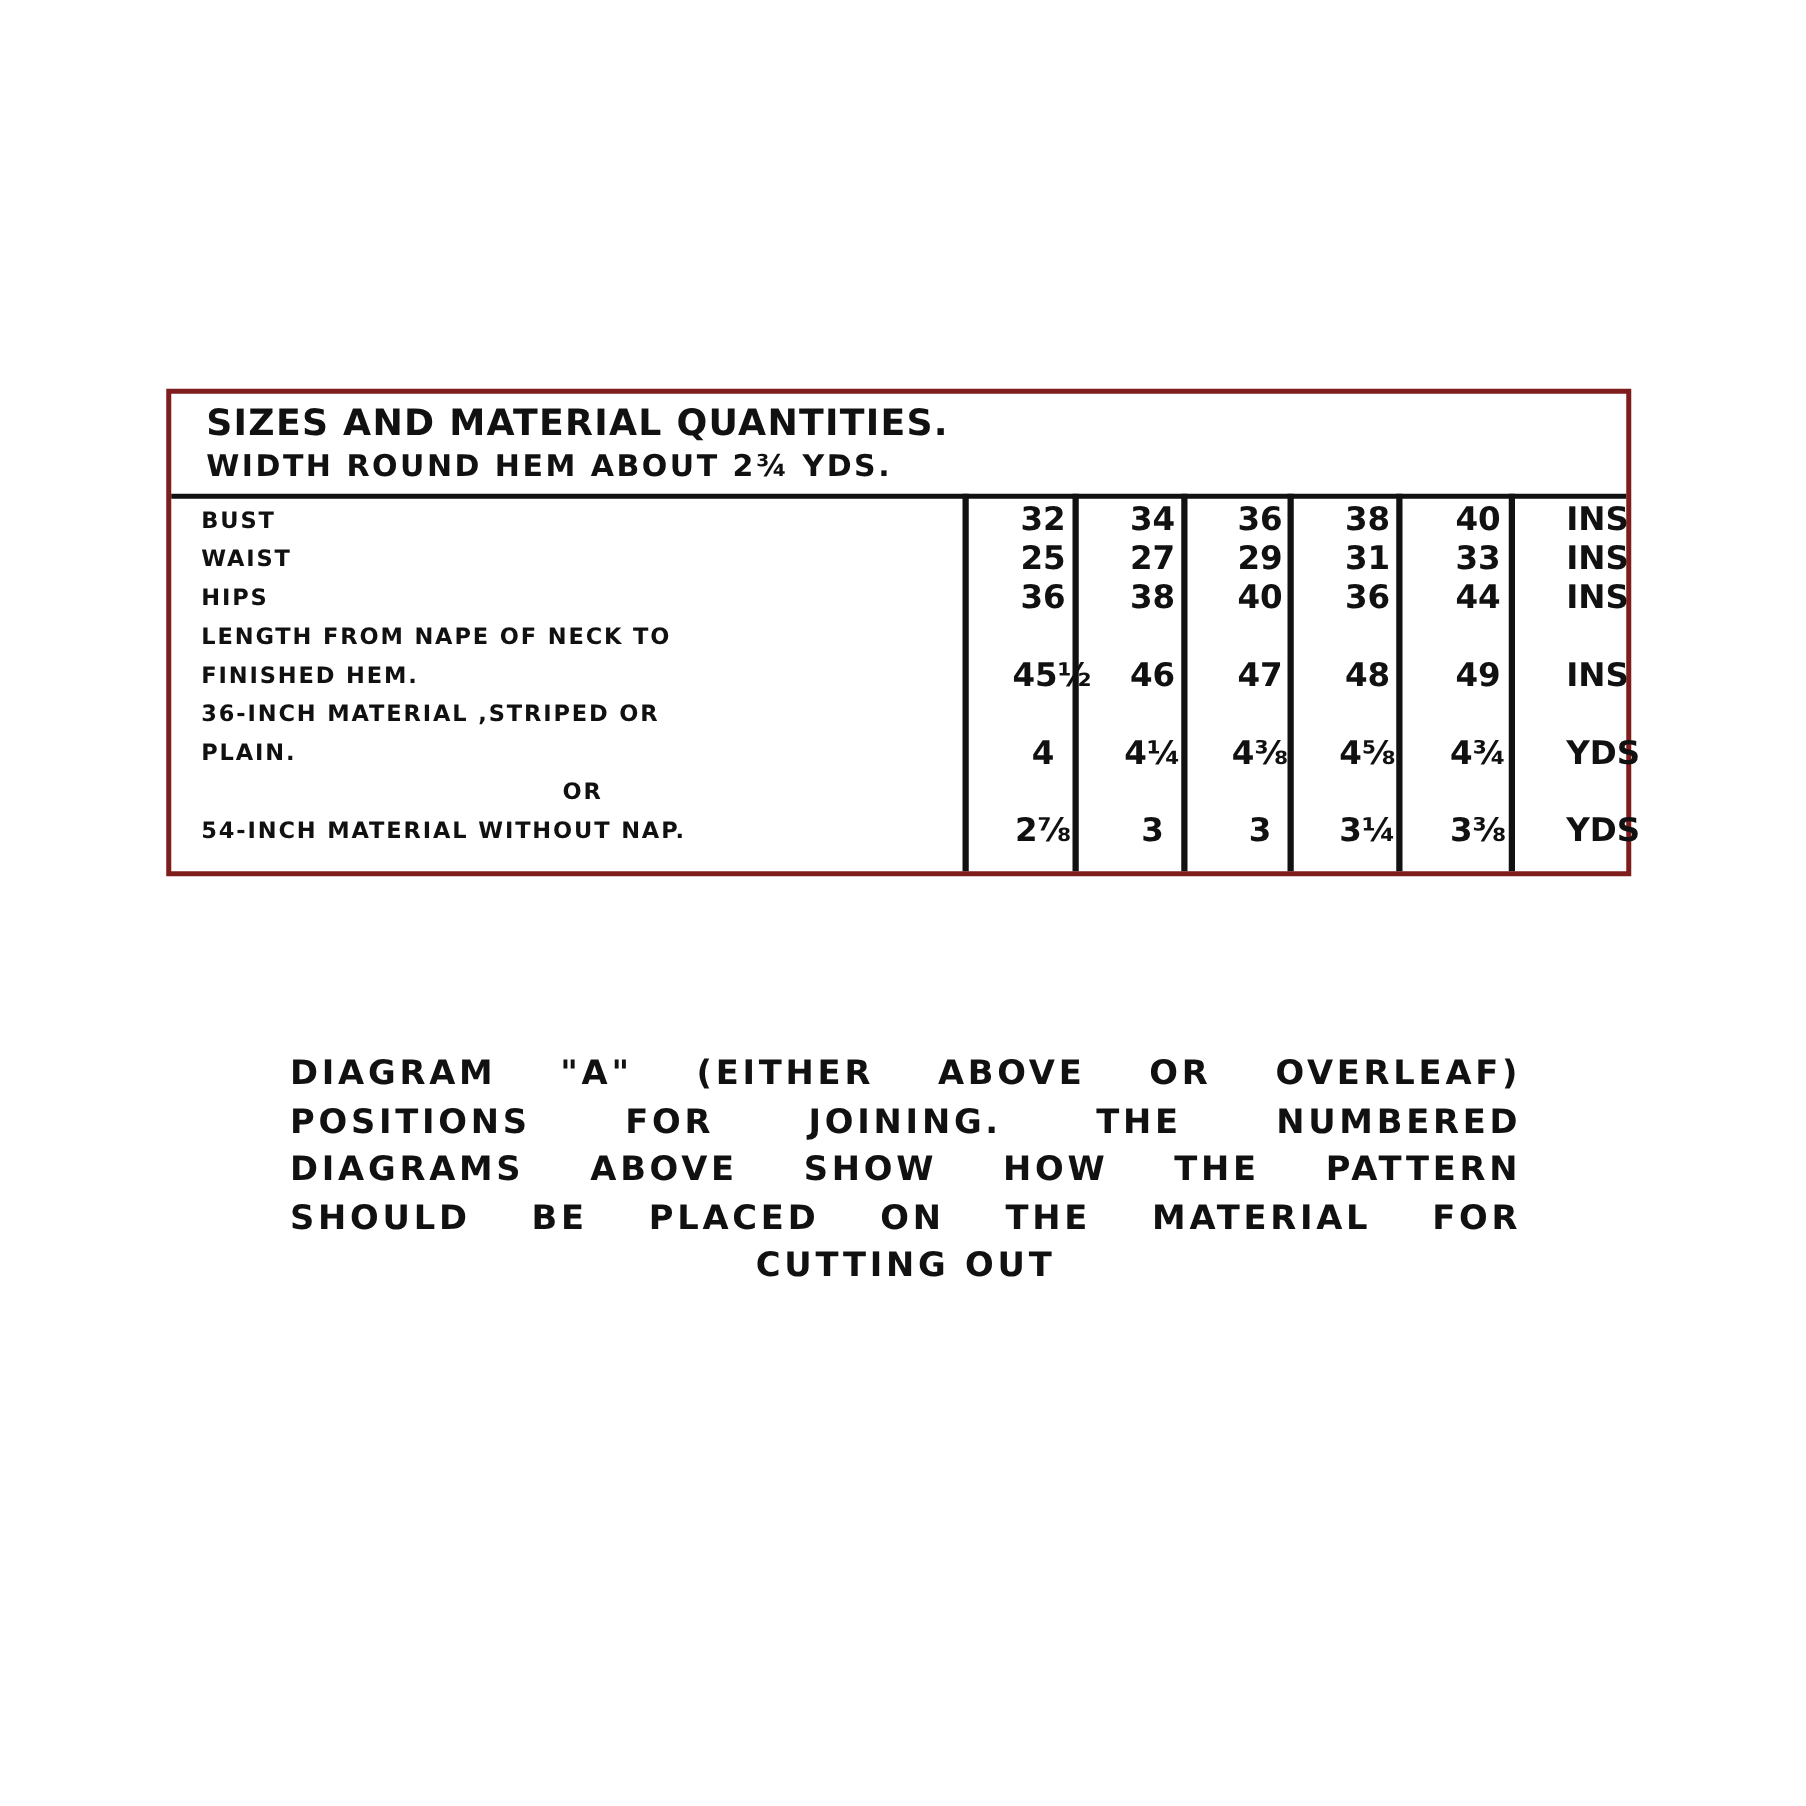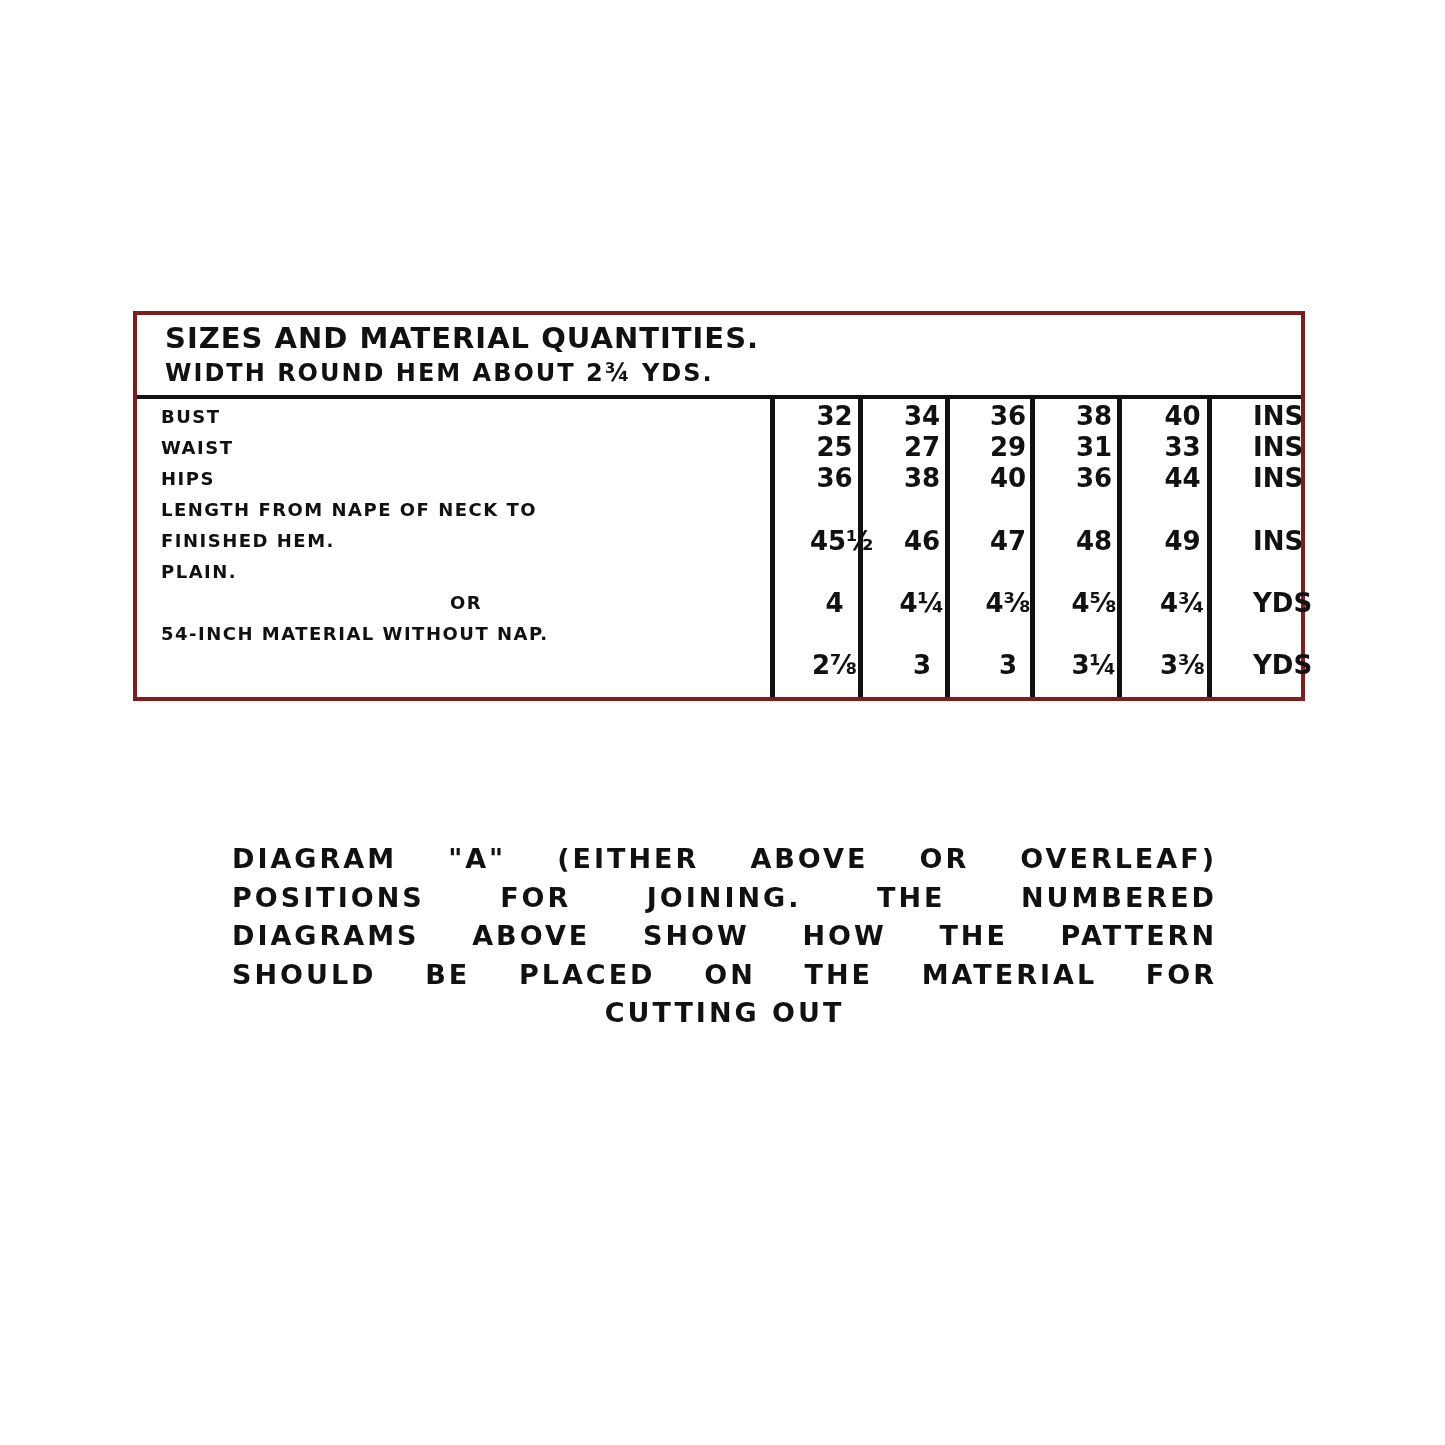--- a/index.html
+++ b/index.html
@@ -33,20 +33,21 @@
       <div class="subtitle">WIDTH ROUND HEM ABOUT 2¾ YDS.</div>
     </div>
 
     <div class="body">
       <div class="labels">
         <div class="row">BUST</div>
         <div class="row">WAIST</div>
         <div class="row">HIPS</div>
         <div class="row">LENGTH FROM NAPE OF NECK TO</div>
         <div class="row">FINISHED HEM.</div>
+        <div class="row">36-INCH MATERIAL ,STRIPED OR</div>
         <div class="row">PLAIN.</div>
         <div class="row center">OR</div>
         <div class="row">54-INCH MATERIAL WITHOUT NAP.</div>
       </div>
 
       <div class="col" style="left:633px;width:89px;">
         <div class="cell" style="top:6px">32</div>
         <div class="cell" style="top:37px">25</div>
         <div class="cell" style="top:68px">36</div>
         <div class="cell" style="top:131px">45½</div>

